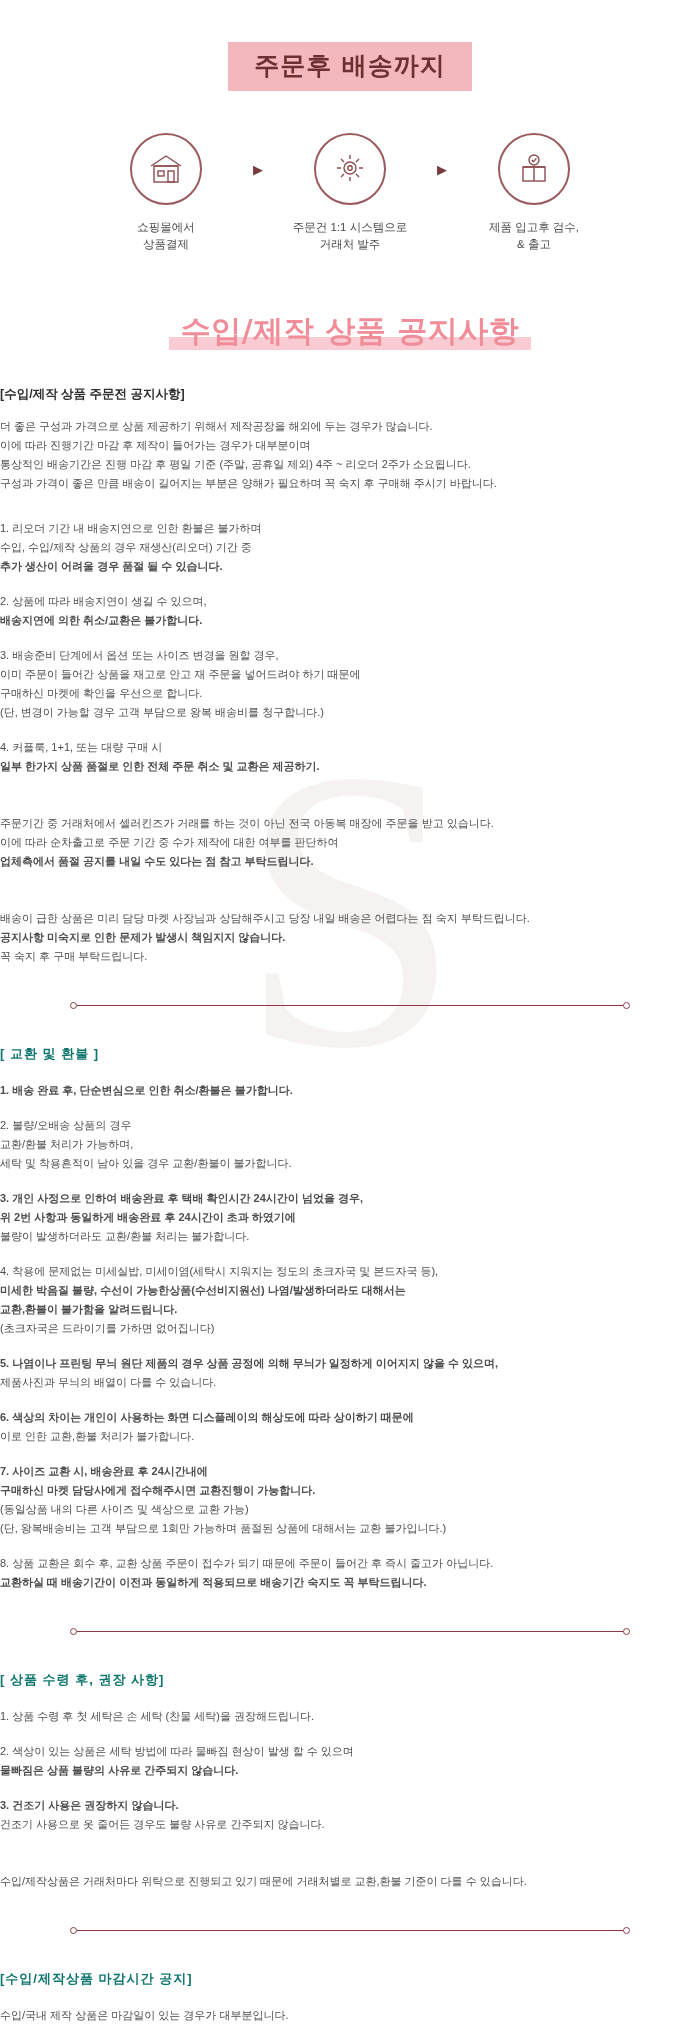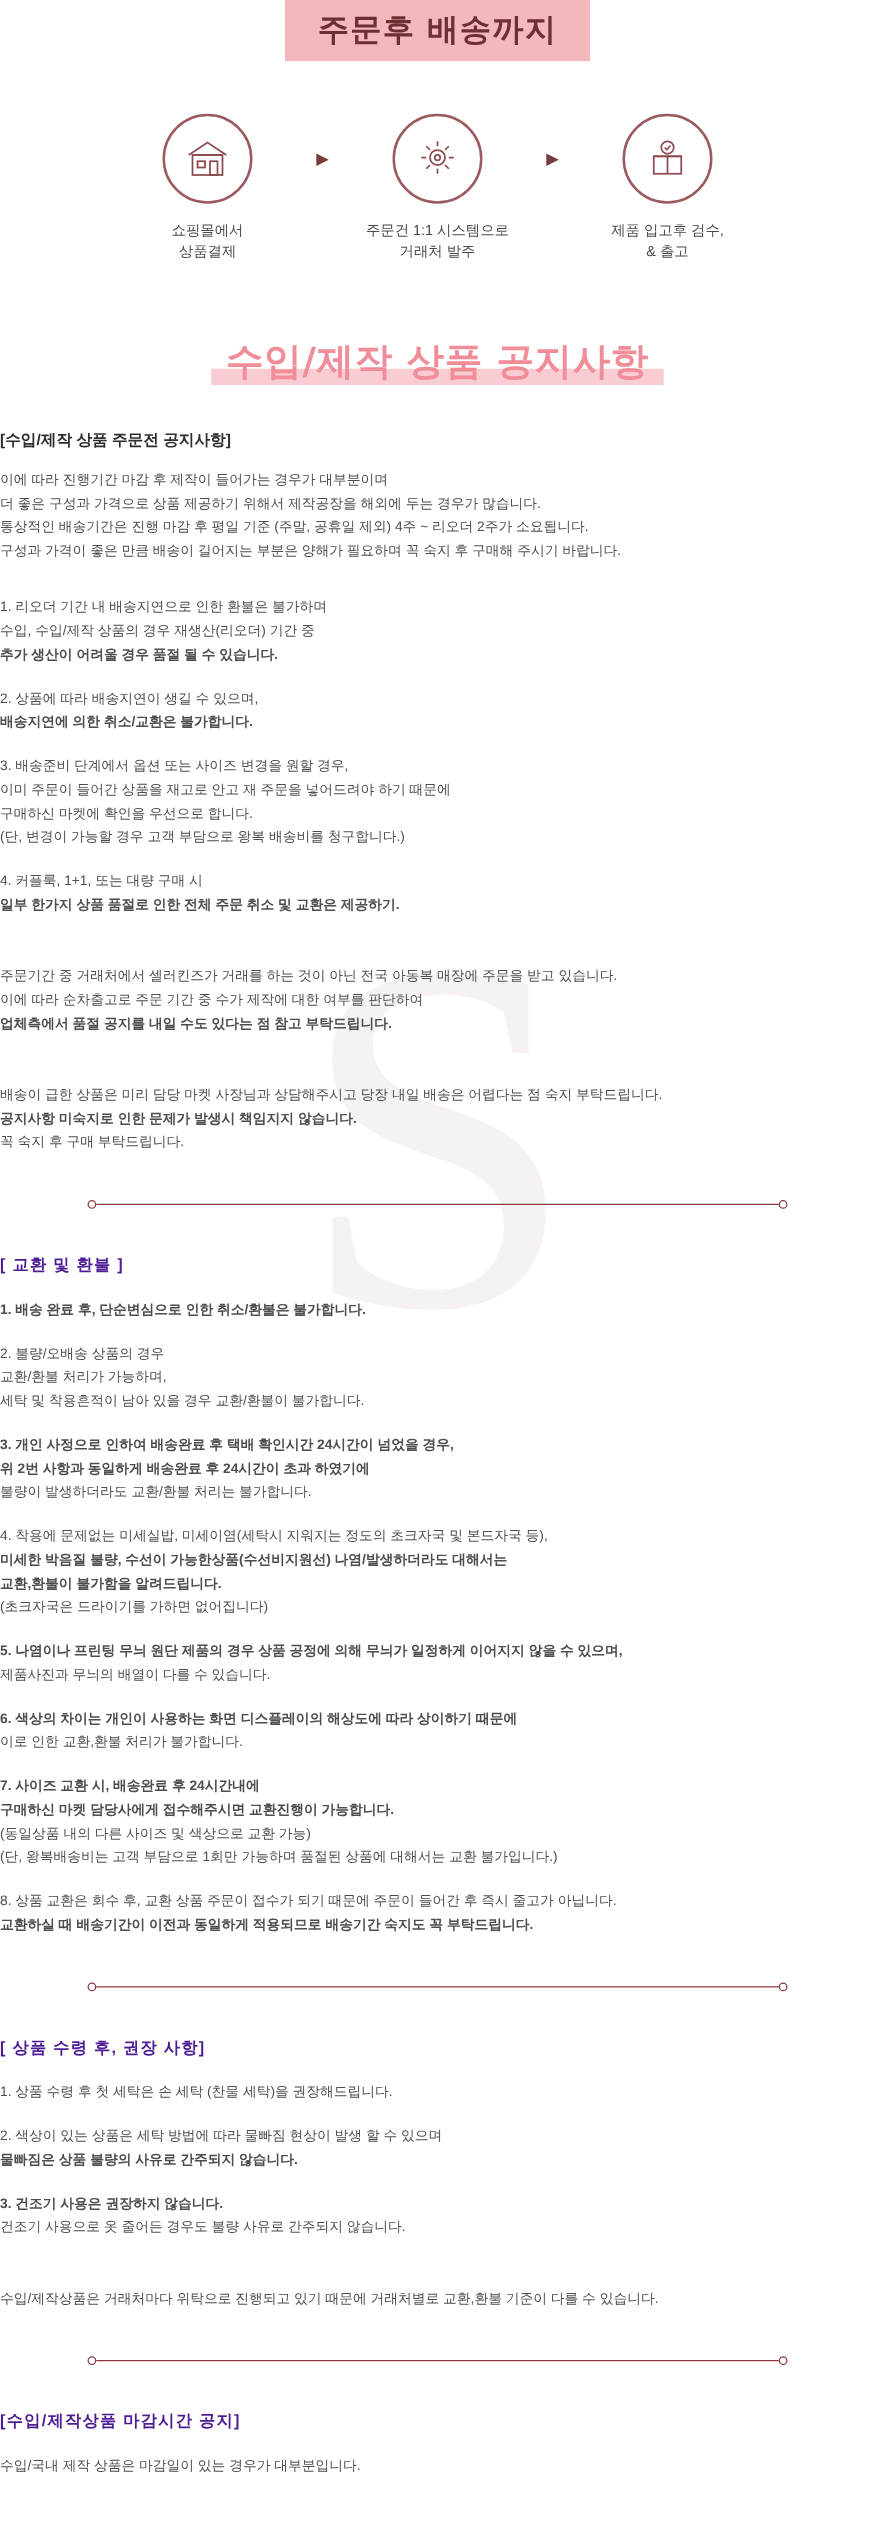--- a/index.html
+++ b/index.html
@@ -36,20 +36,21 @@
     color: #f6f2f2;
     font-family: "Liberation Serif", serif;
     z-index: 0;
     pointer-events: none;
     user-select: none;
   }
   .content { position: relative; z-index: 1; }
 
   
   .banner-wrap {
+    padding-top: 42px;
     text-align: center;
   }
   .banner {
     display: inline-block;
     background: #f3b8bd;
     color: #6d2f31;
     font-size: 25px;
     font-weight: bold;
     letter-spacing: 1px;
     padding: 7px 26px 9px 26px;
@@ -156,21 +157,21 @@
     width: 7px;
     height: 7px;
     border: 1px solid #8c3a3f;
     border-radius: 50%;
     background: #fff;
   }
 
   .sec-title {
     font-size: 13px;
     font-weight: bold;
-    color: #4c1d95;
+    color: #0f766e;
     margin-bottom: 18px;
     letter-spacing: 1px;
   }
 </style>
 </head>
 <body>
 
 <div class="page">
   <div class="watermark">S</div>
   <div class="content">
@@ -230,22 +231,22 @@
       <div class="bigtitle">
         <span class="hl"></span>
         <span>수입/제작 상품 공지사항</span>
       </div>
     </div>
 
     <div class="block">
       <div class="heading">[수입/제작 상품 주문전 공지사항]</div>
 
       <div class="para">
+        <p class="line">더 좋은 구성과 가격으로 상품 제공하기 위해서 제작공장을 해외에 두는 경우가 많습니다.</p>
         <p class="line">이에 따라 진행기간 마감 후 제작이 들어가는 경우가 대부분이며</p>
-        <p class="line">더 좋은 구성과 가격으로 상품 제공하기 위해서 제작공장을 해외에 두는 경우가 많습니다.</p>
         <p class="line">통상적인 배송기간은 진행 마감 후 평일 기준 (주말, 공휴일 제외) 4주 ~ 리오더 2주가 소요됩니다.</p>
         <p class="line">구성과 가격이 좋은 만큼 배송이 길어지는 부분은 양해가 필요하며 꼭 숙지 후 구매해 주시기 바랍니다.</p>
       </div>
 
       <div class="gap-sm"></div>
 
       <div class="para">
         <p class="line">1. 리오더 기간 내 배송지연으로 인한 환불은 불가하며</p>
         <p class="line">수입, 수입/제작 상품의 경우 재생산(리오더) 기간 중</p>
         <p class="line redbold">추가 생산이 어려울 경우 품절 될 수 있습니다.</p>

